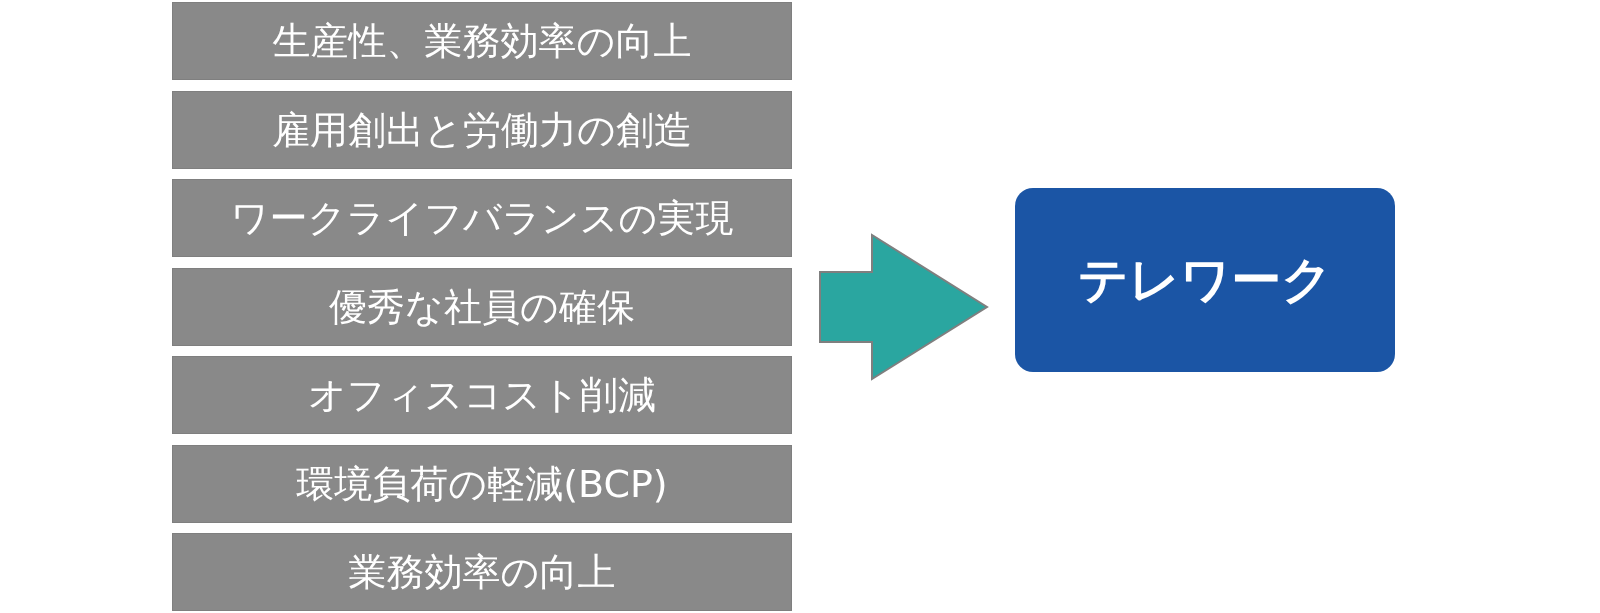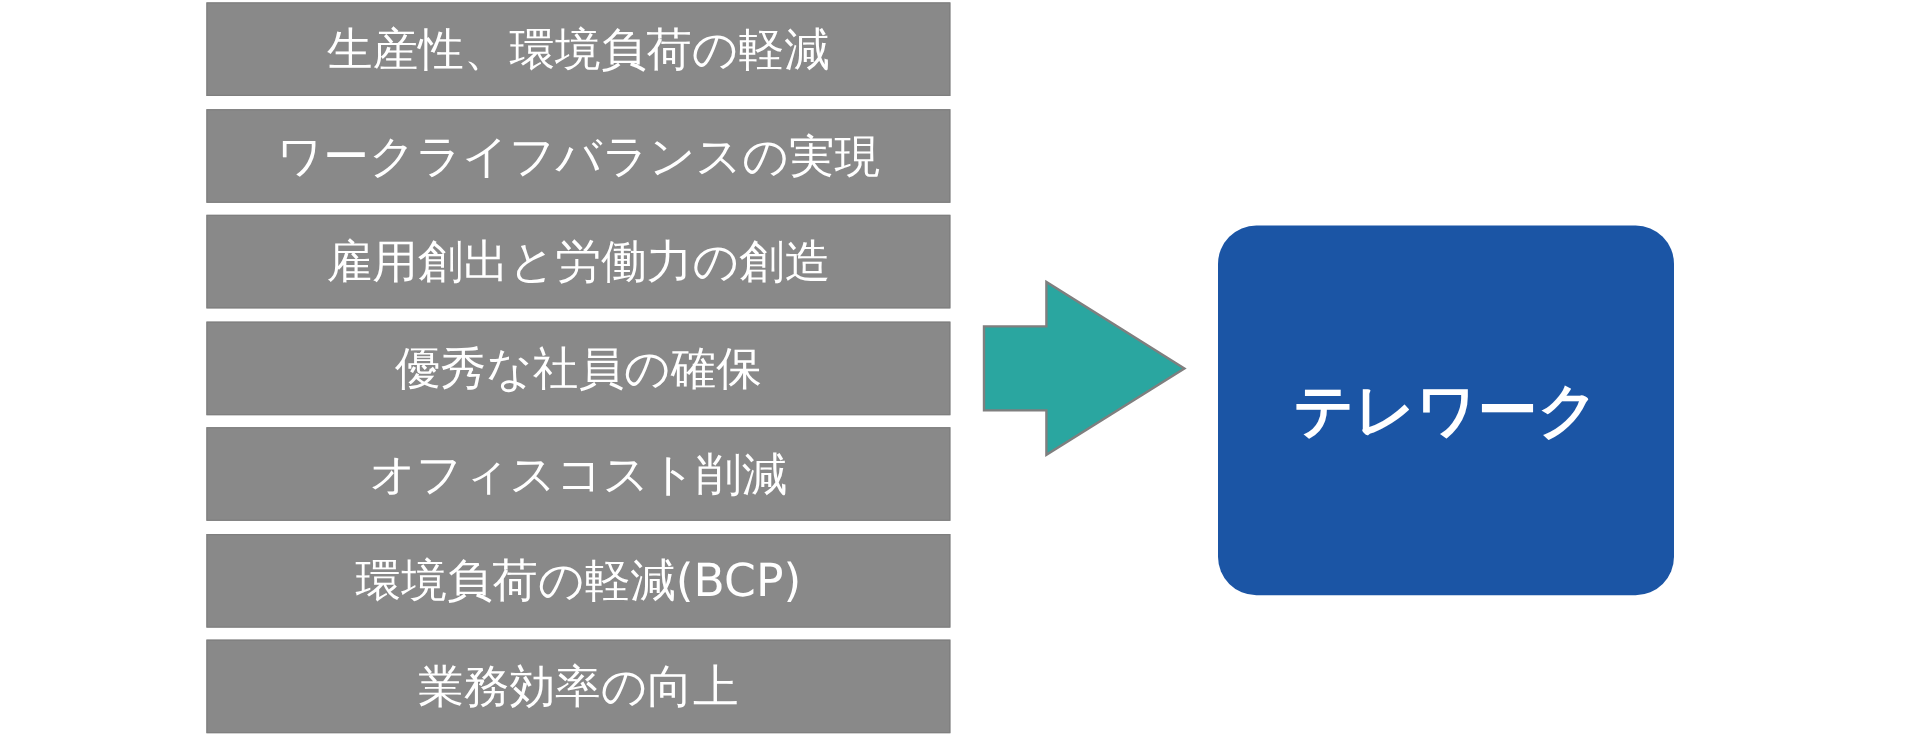--- a/index.html
+++ b/index.html
@@ -43,49 +43,49 @@
     left: 818px;
     top: 233px;
     width: 172px;
     height: 148px;
   }
   .result-box {
     position: absolute;
     left: 1015px;
     top: 188px;
     width: 380px;
-    height: 308px;
+    height: 184px;
     box-sizing: border-box;
     background: #1B55A5;
-    border-radius: 32px;
+    border-radius: 18px;
     display: flex;
     flex-direction: row;
     align-items: center;
     justify-content: center;
     color: #FFFFFF;
     font-weight: bold;
     font-size: 50px;
     line-height: 62px;
     text-align: center;
   }
 </style>
 </head>
 <body>
 
 <div class="canvas">
 
   <div class="factor-stack">
     <div class="factor-bar">
-      <span>生産性、環境負荷の軽減</span>
+      <span>生産性、業務効率の向上</span>
+    </div>
+    <div class="factor-bar">
+      <span>雇用創出と労働力の創造</span>
     </div>
     <div class="factor-bar">
       <span>ワークライフバランスの実現</span>
-    </div>
-    <div class="factor-bar">
-      <span>雇用創出と労働力の創造</span>
     </div>
     <div class="factor-bar">
       <span>優秀な社員の確保</span>
     </div>
     <div class="factor-bar">
       <span>オフィスコスト削減</span>
     </div>
     <div class="factor-bar">
       <span>環境負荷の軽減(BCP)</span>
     </div>

